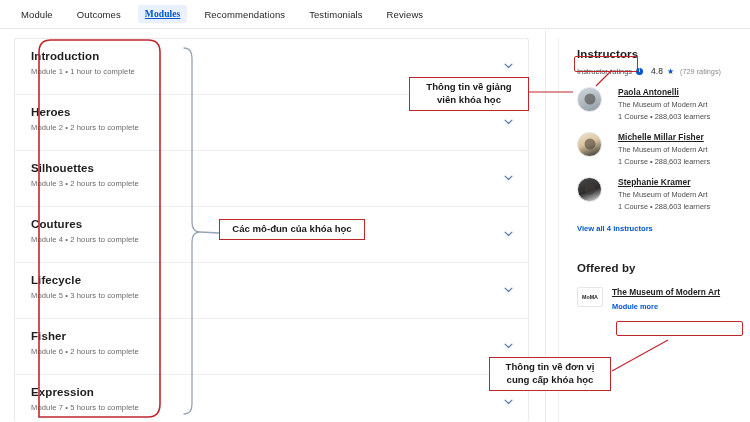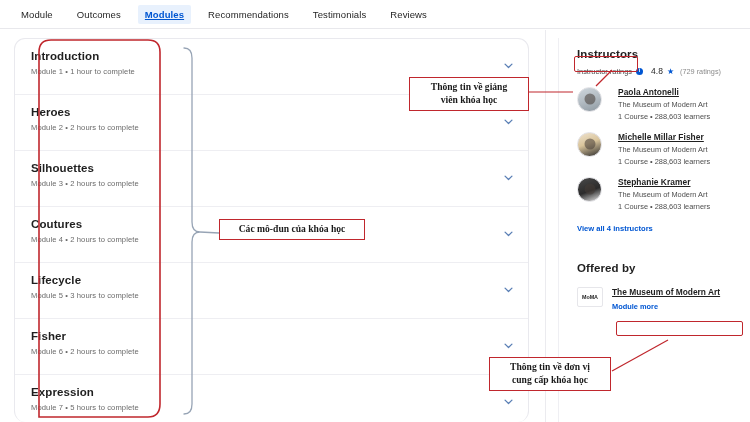--- a/index.html
+++ b/index.html
@@ -20,28 +20,29 @@
   }
   .nav-item {
     font-size: 9.5px; color: #1f1f1f; letter-spacing: .1px;
     padding: 4px 7px; margin-left: 10px; border-radius: 2px;
     white-space: nowrap; cursor: pointer;
   }
   .nav-item:first-child { margin-left: 14px; }
   .nav-item.active {
     background: #e8f1fd; color: #0056d2; text-decoration: underline;
     font-weight: 600;
+    font-family: Liberation Serif, serif;
   }
 
   
   .modules-card {
     position: absolute; left: 14px; top: 38px; width: 515px;
     background: #fff;
     border: 1px solid #e9e9ee;
-    border-radius: 11px;
+    border-radius: 3px;
     border-bottom: none;
     height: 384px;
   }
   .module-row {
     position: relative;
     height: 56px;
     border-bottom: 1px solid #eeeef2;
     padding: 11px 0 0 16px;
   }
   .module-row:last-child { border-bottom: none; }
@@ -129,21 +130,21 @@
     font-weight: 600; cursor: pointer;
   }
 
   
   .overlay { position: absolute; inset: 0; pointer-events: none; }
   .callout {
     position: absolute;
     border: 1.4px solid #c0272d;
     background: #ffffff;
     color: #1a1a1a;
-    font-family: Liberation Serif, serif;
+    font-family: Liberation Sans, sans-serif;
     font-weight: 700;
     font-size: 9.6px;
     line-height: 1.35;
     text-align: center;
     padding: 3px 6px;
     white-space: pre-line;
   }
   .hl-box {
     position: absolute;
     border: 1.4px solid #c0272d;

